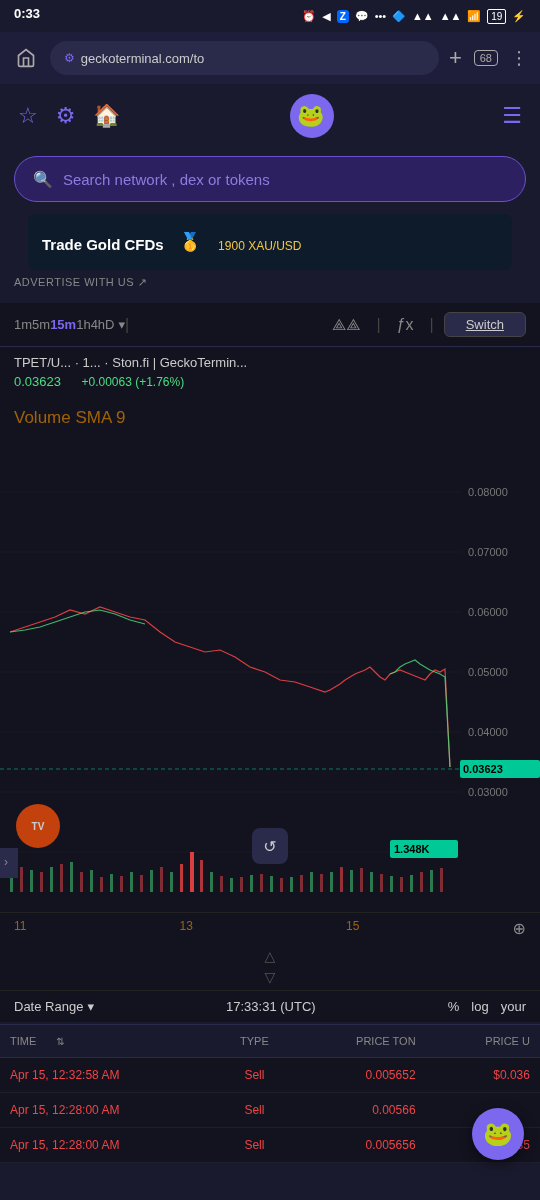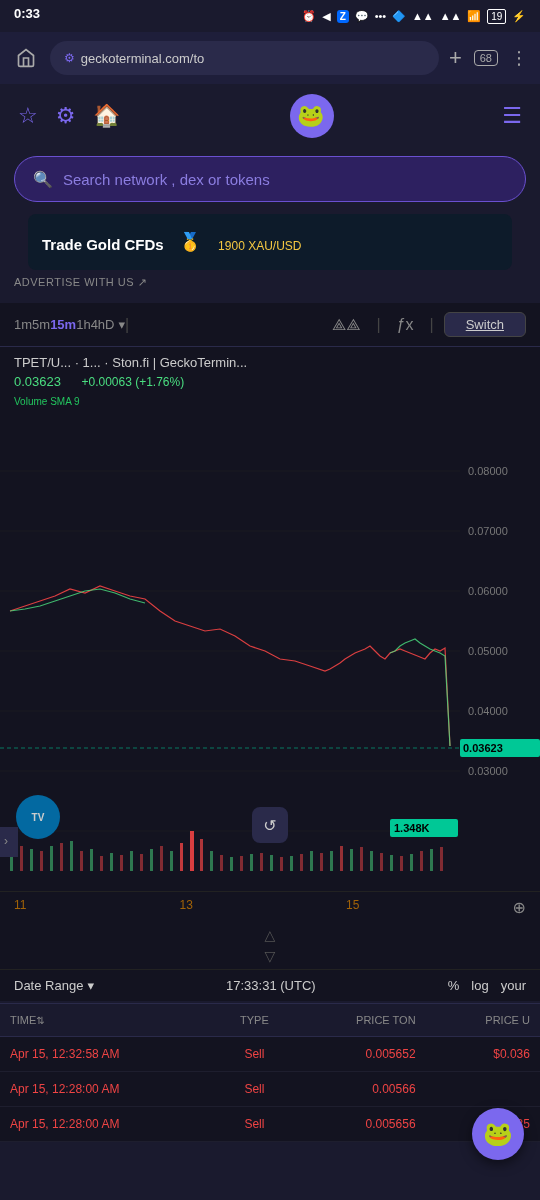--- a/index.html
+++ b/index.html
@@ -173,35 +173,35 @@
     
     .chart-info {
       padding: 8px 14px 4px;
     }
     .chart-pair {
       font-size: 13px;
       color: #ccc;
       margin-bottom: 2px;
     }
     .chart-price { color: #4ade80; font-size: 13px; }
-    .chart-volume { font-size: 10px; color: #22c55e; margin-top: 6px; }
+    .chart-volume { font-size: 17px; color: #a16207; margin-top: 18px; }
 
     
     .chart-wrapper {
       position: relative;
       width: 100%;
       height: 480px;
       background: #131320;
     }
     .chart-svg { width: 100%; height: 100%; }
     .tradingview-logo {
       position: absolute;
-      bottom: 52px;
+      bottom: 64px;
       left: 16px;
-      background: #0369a1;
+      background: #c2410c;
       border-radius: 50%;
       width: 44px; height: 44px;
       display: flex; align-items: center; justify-content: center;
       font-size: 10px; color: #ccc; font-weight: 700;
     }
     .refresh-btn {
       position: absolute;
       bottom: 48px;
       left: 50%;
       transform: translateX(-50%);
@@ -256,21 +256,21 @@
       background: #131320;
       border-top: 1px solid #2a2a4a;
       margin-top: 2px;
     }
     .tx-header {
       display: flex;
       padding: 10px 10px;
       border-bottom: 1px solid #2a2a4a;
       background: #1a1a2e;
     }
-    .tx-col-time { width: 38%; font-size: 11px; color: #888; display: flex; align-items: center; gap: 0; }
+    .tx-col-time { width: 38%; font-size: 11px; color: #888; display: flex; align-items: center; gap: 20px; }
     .tx-col-type { width: 18%; font-size: 11px; color: #888; text-align: center; }
     .tx-col-price { width: 22%; font-size: 11px; color: #888; text-align: right; }
     .tx-col-priceu { width: 22%; font-size: 11px; color: #888; text-align: right; }
 
     .tx-row {
       display: flex;
       padding: 10px 10px;
       border-bottom: 1px solid #1e1e2e;
       align-items: center;
     }

